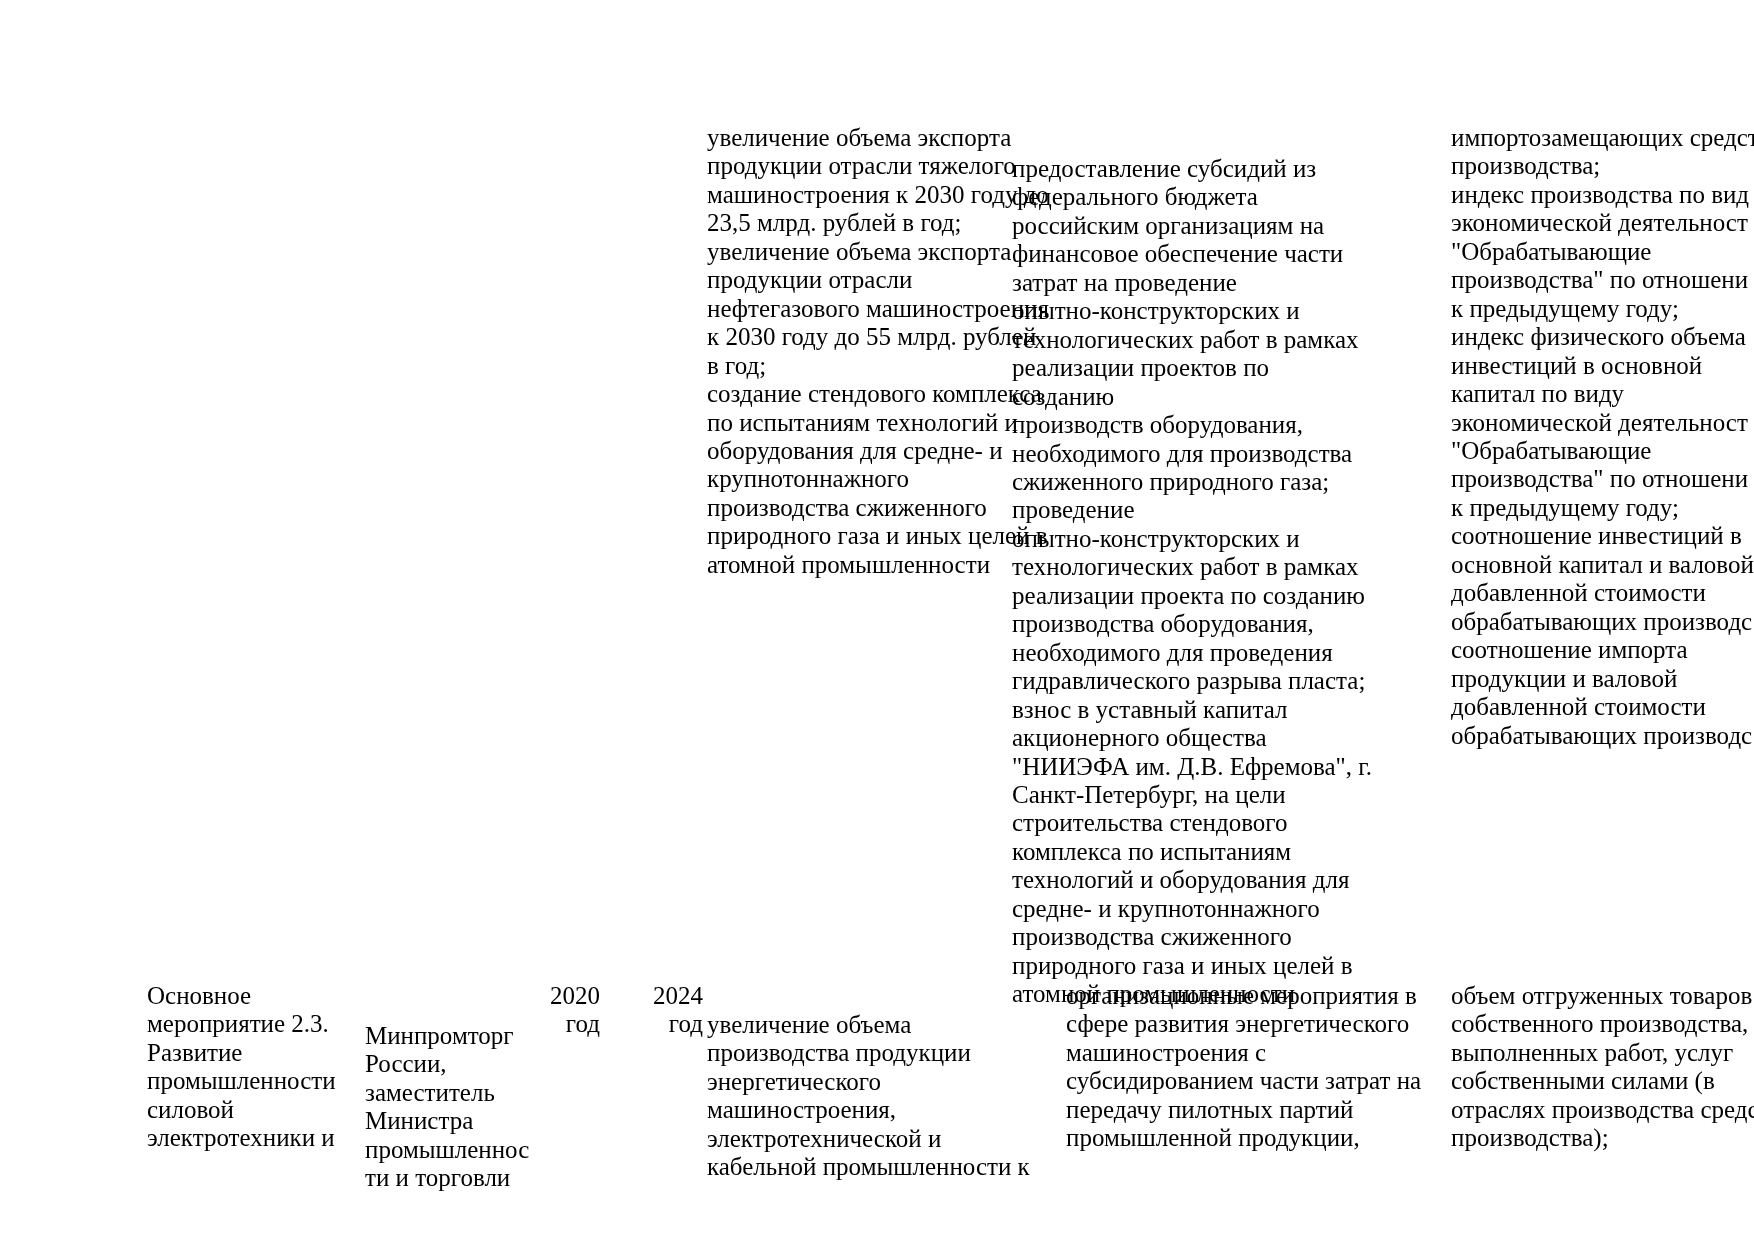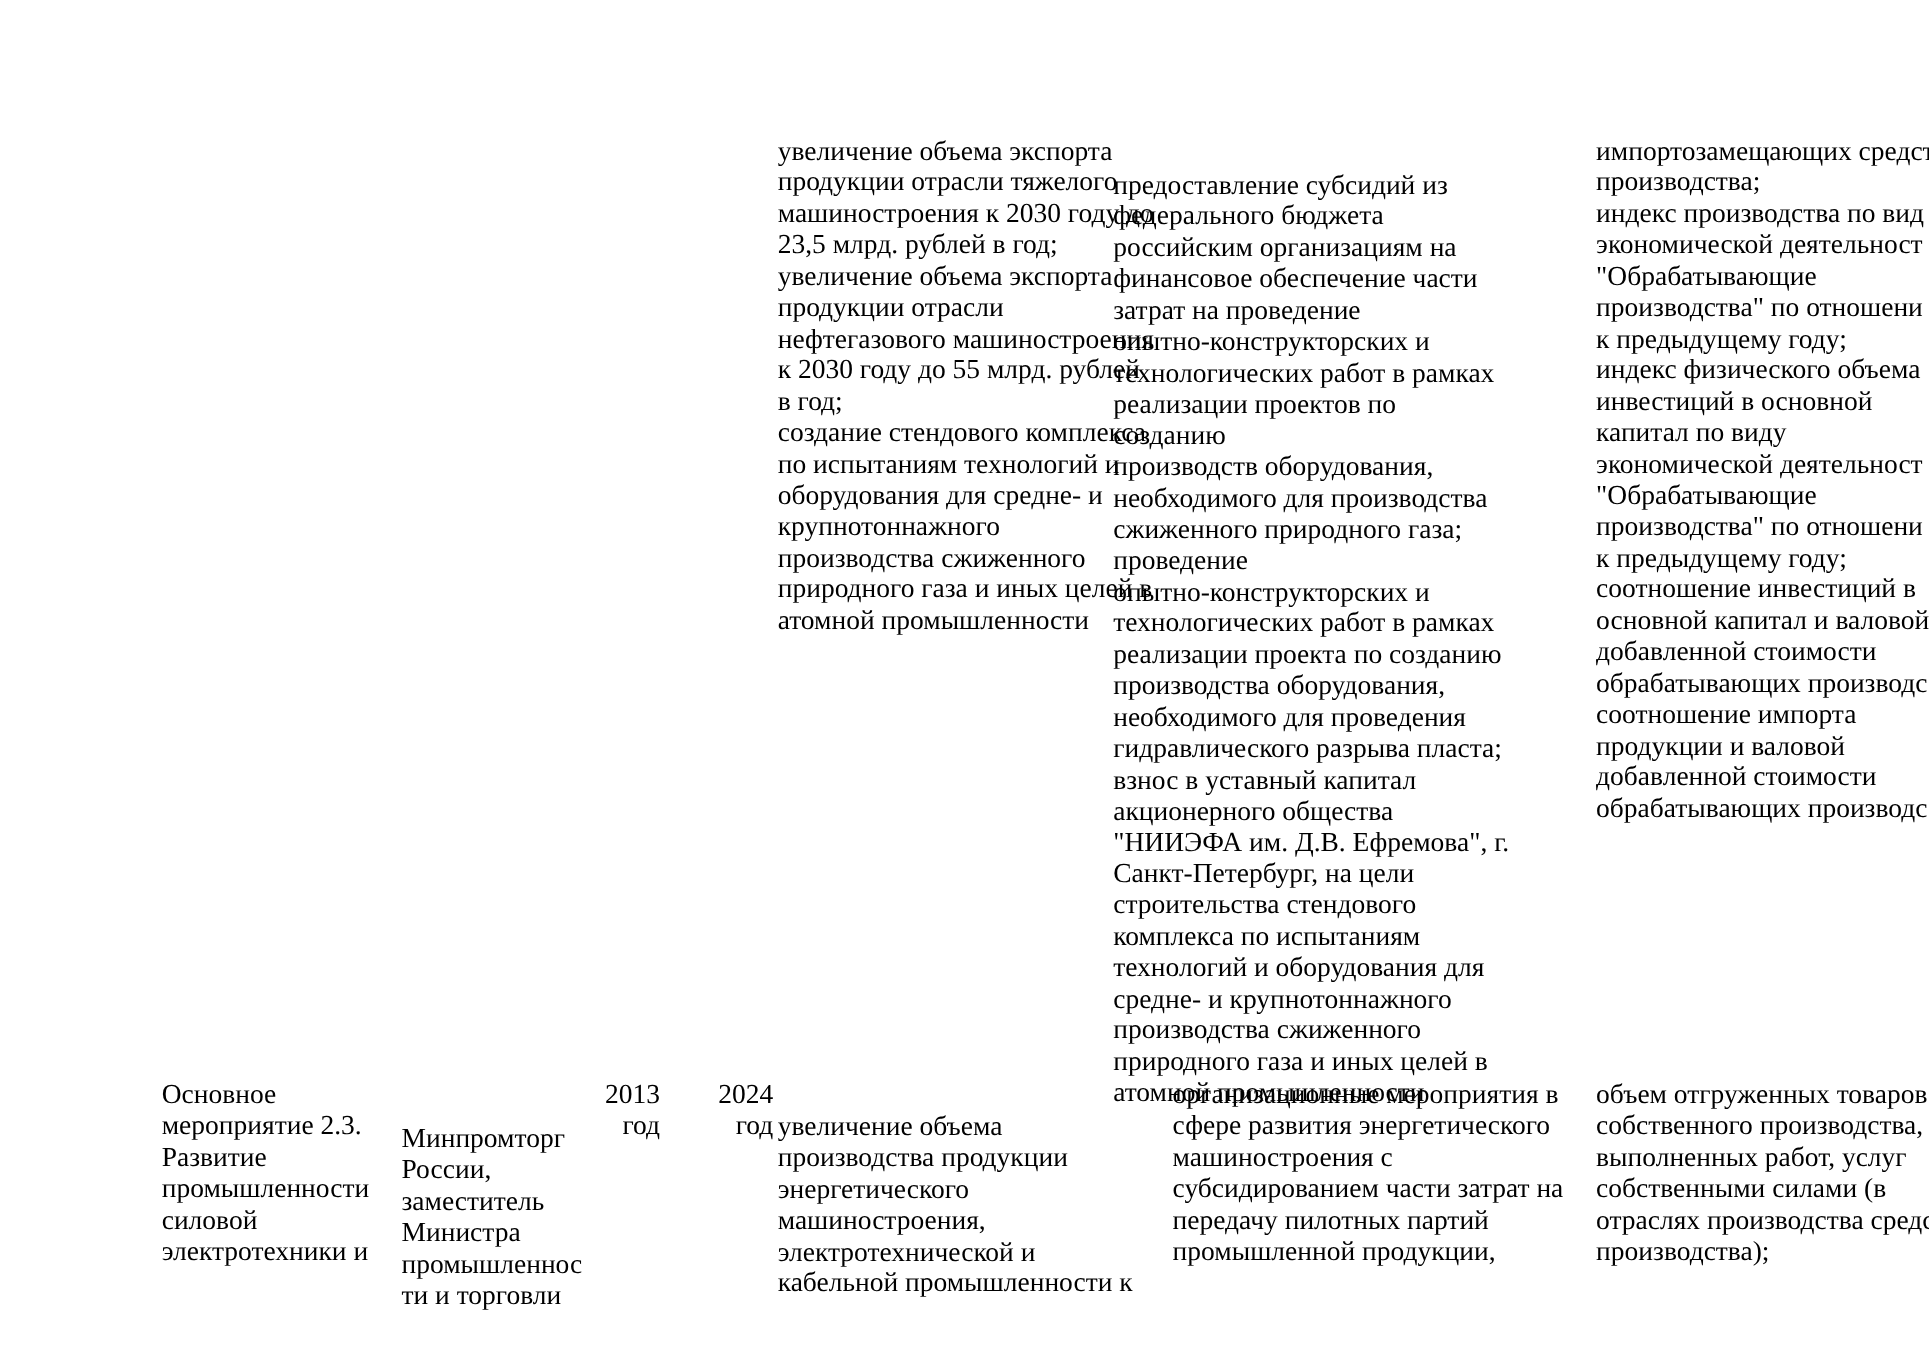--- a/index.html
+++ b/index.html
@@ -129,21 +129,21 @@
 Развитие
 промышленности
 силовой
 электротехники и</div>
     <div class="cell c-executor">Минпромторг
 России,
 заместитель
 Министра
 промышленнос
 ти и торговли</div>
-    <div class="cell c-year-start">2013
+    <div class="cell c-year-start">2020
 год</div>
     <div class="cell c-year-end">2024
 год</div>
     <div class="cell c-results">увеличение объема
 производства продукции
 энергетического
 машиностроения,
 электротехнической и
 кабельной промышленности к</div>
     <div class="cell c-directions">организационные мероприятия в

